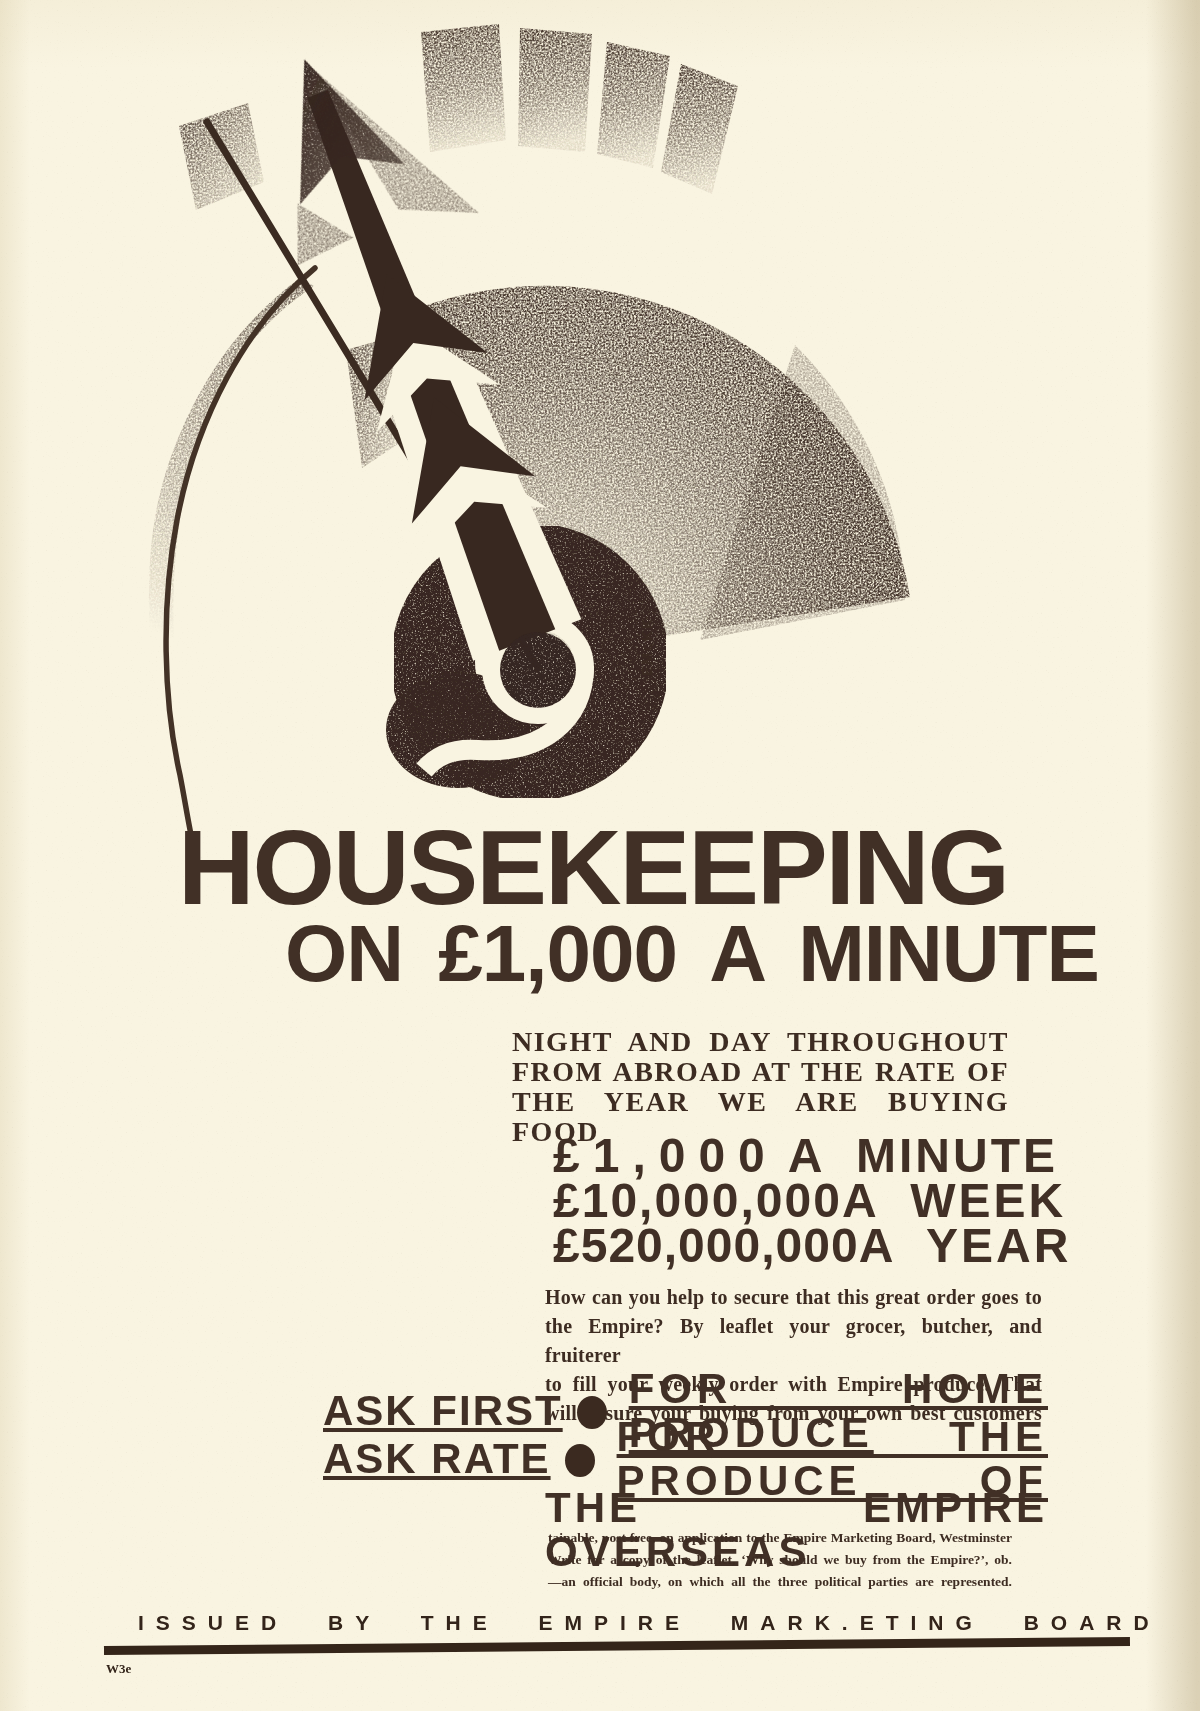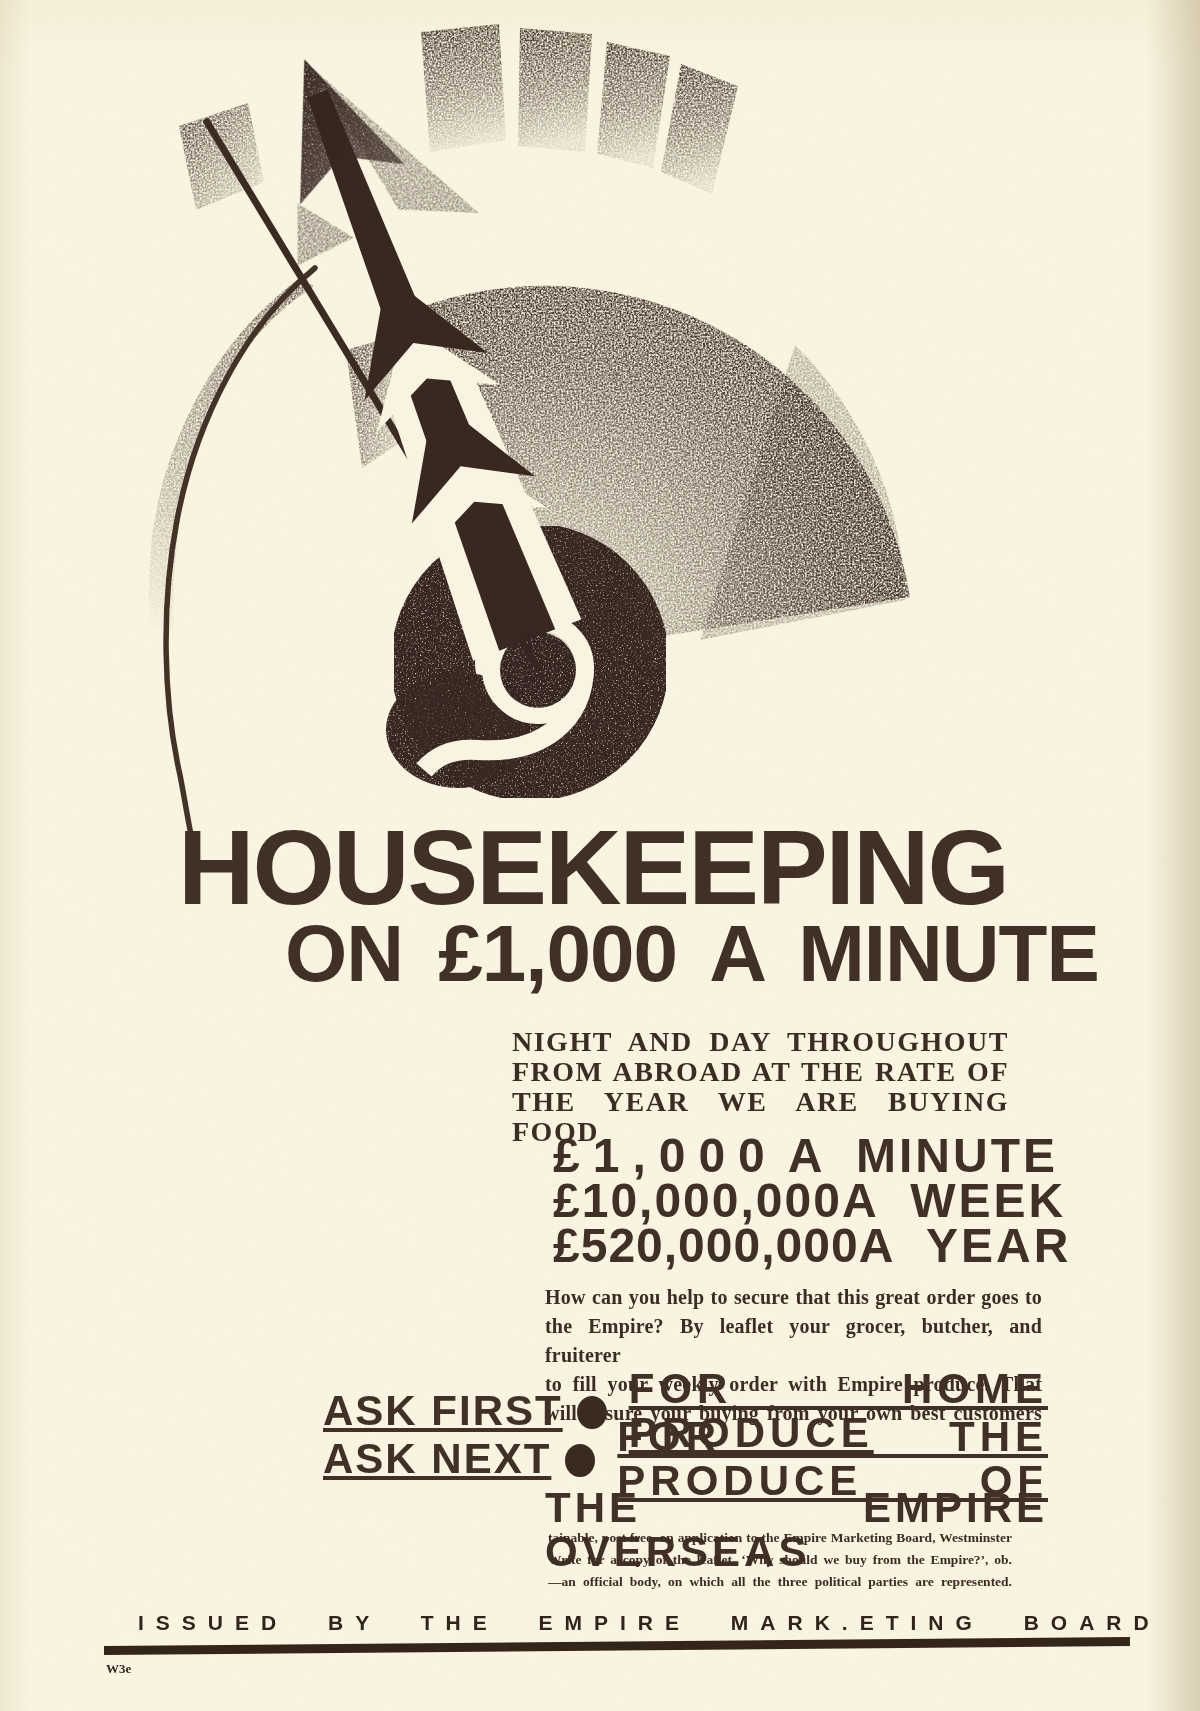--- a/index.html
+++ b/index.html
@@ -207,21 +207,21 @@
     <div class="ln">will ensure your buying from your own best customers</div>
   </div>
 
   <div class="abs ask-row r1">
     <span class="ask-label">ASK FIRST</span>
     <span class="ask-bullet"></span>
     <span class="ask-text">FOR HOME PRODUCE</span>
   </div>
 
   <div class="abs ask-row r2">
-    <span class="ask-label">ASK NEXT</span>
+    <span class="ask-label">ASK RATE</span>
     <span class="ask-bullet"></span>
     <span class="ask-text">FOR THE PRODUCE OF</span>
   </div>
 
   <div class="abs ask-cont">THE EMPIRE OVERSEAS</div>
 
   <div class="abs fineprint">
     <div class="ln">tainable, post free, on application to the Empire Marketing Board, Westminster</div>
     <div class="ln">Write for a copy of the leaflet, ‘Why should we buy from the Empire?’, ob.</div>
     <div class="ln">—an official body, on which all the three political parties are represented.</div>

